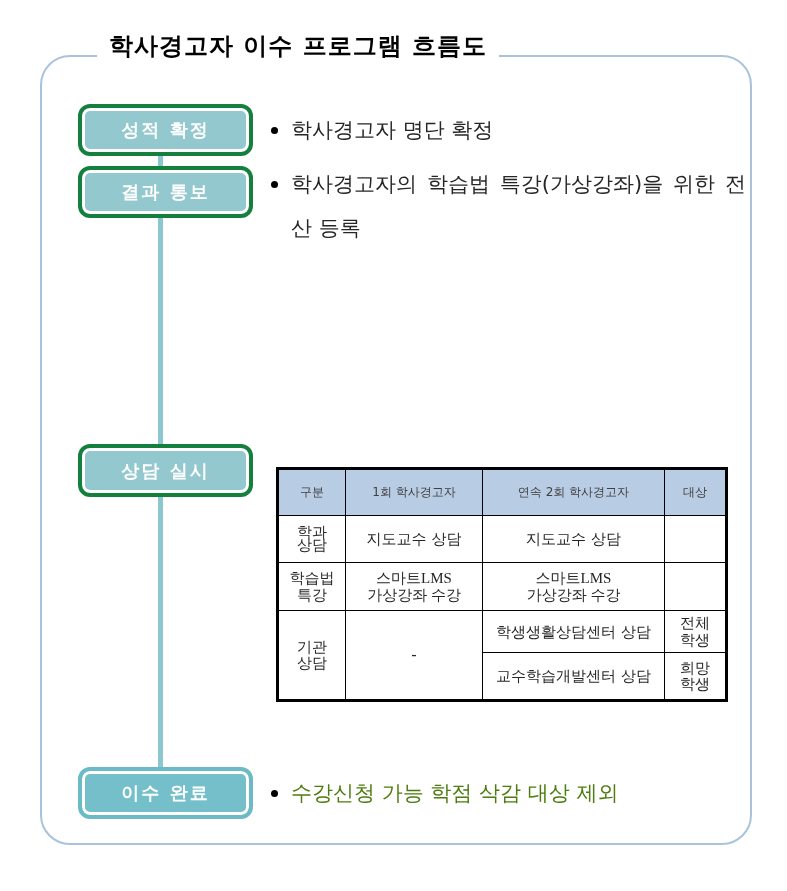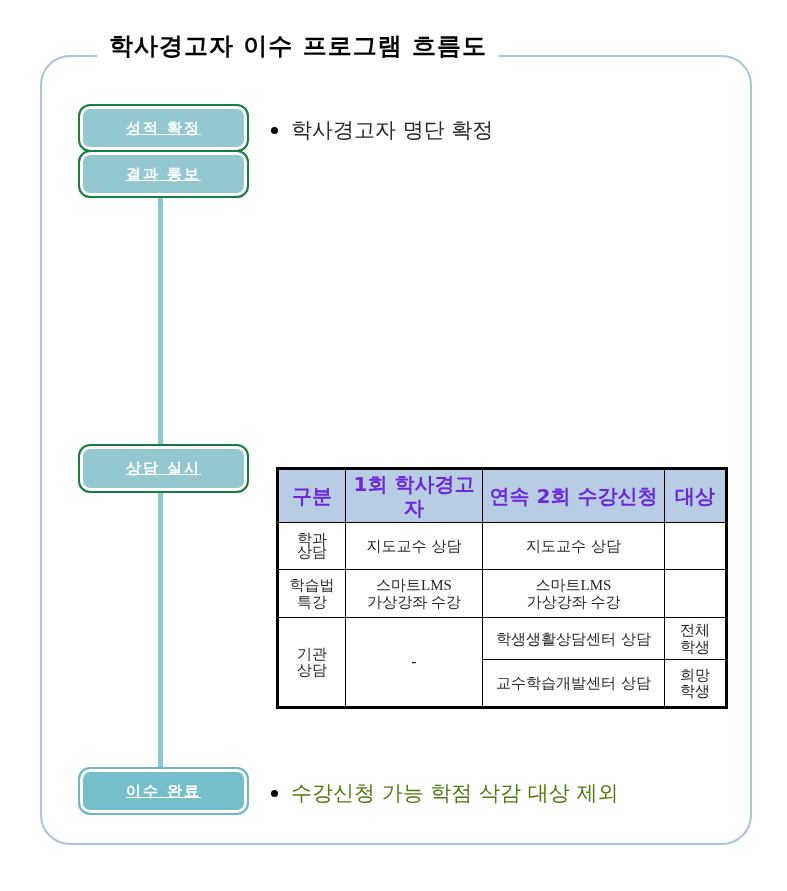--- a/index.html
+++ b/index.html
@@ -20,27 +20,27 @@
     line-height:32px;white-space:nowrap;
   }
   
   .connector{
     position:absolute;left:158px;top:126px;width:5px;height:664px;
     background:#8cc6ce;z-index:1;
   }
   
   .step-box{
     position:absolute;left:78px;width:167px;height:44px;z-index:2;
-    background:#93c8cf;border:2px solid #15803d;border-radius:12px;
+    background:#93c8cf;border:4px solid #15803d;border-radius:12px;
     box-shadow:inset 0 0 0 3px #ffffff;
     display:flex;align-items:center;justify-content:center;
-    font-size:15px;font-weight:bold;color:#fff;letter-spacing:2px;text-decoration:underline;
+    font-size:18px;font-weight:bold;color:#fff;letter-spacing:2px;
   }
   .step-box.last{background:#74bfca;border-color:#6bbac6;}
-  #box1{top:104px;} #box2{top:150px;} #box3{top:444px;height:45px;} #box4{top:767px;}
+  #box1{top:104px;} #box2{top:166px;} #box3{top:444px;height:45px;} #box4{top:767px;}
   
   .bullet-group{position:absolute;left:260px;width:490px;z-index:2;}
   #bg1{top:104px;} #bg2{top:158px;} #bg4{top:767px;}
   .bullet{
     position:relative;padding-left:27px;margin:4px;
     font-size:21px;line-height:44px;color:#262626;
   }
   .bullet .dot{
     position:absolute;left:7px;top:19px;width:7px;height:7px;
     border-radius:50%;background:#000;
@@ -51,21 +51,21 @@
   .tbl{
     position:absolute;left:276px;top:467px;z-index:2;
     border-collapse:collapse;table-layout:fixed;width:427px;
     border:3px solid #000;background:#fff;
     font-size:15px;color:#262626;
   }
   .tbl th,.tbl td{
     border:1.5px solid #000;text-align:center;vertical-align:middle;
     white-space:pre-line;padding:2px 2px;line-height:1.2;
   }
-  .tbl th{background:#b8cce4;font-weight:bold;font-size:20px;height:41px;color:#6d28d9;}
+  .tbl th{background:#b8cce4;font-weight:normal;font-size:12px;height:41px;color:#404040;}
   .tbl .c0{width:62px;} .tbl .c1{width:132px;} .tbl .c2{width:177px;} .tbl .c3{width:56px;}
   .tbl .r1{height:47px;} .tbl .r2{height:48px;} .tbl .r3{height:42px;} .tbl .r4{height:48px;}
   .tbl td.tight{line-height:0.9;}
   .tbl td.snug{line-height:1.1;font-family:Liberation Serif, serif;}
 </style>
 </head>
 <body>
 
 <div class="canvas">
 
@@ -89,28 +89,32 @@
   </div>
 
   <div class="bullet-group" id="bg1">
     <div class="bullet">
       <span class="dot"></span>
       <span class="txt">학사경고자 명단 확정</span>
     </div>
   </div>
 
   <div class="bullet-group" id="bg2">
+    <div class="bullet">
+      <span class="dot"></span>
+      <span class="txt">학사경고자의 학습법 특강(가상강좌)을 위한 전산 등록</span>
+    </div>
   </div>
 
   <table class="tbl">
     <tbody>
         <tr>
       <th class="c0">구분</th>
       <th class="c1">1회 학사경고자</th>
-      <th class="c2">연속 2회 수강신청</th>
+      <th class="c2">연속 2회 학사경고자</th>
       <th class="c3">대상</th>
     </tr>
     <tr class="r1">
       <td class="tight">학과
 상담</td>
       <td>지도교수 상담</td>
       <td>지도교수 상담</td>
       <td></td>
     </tr>
     <tr class="r2">

